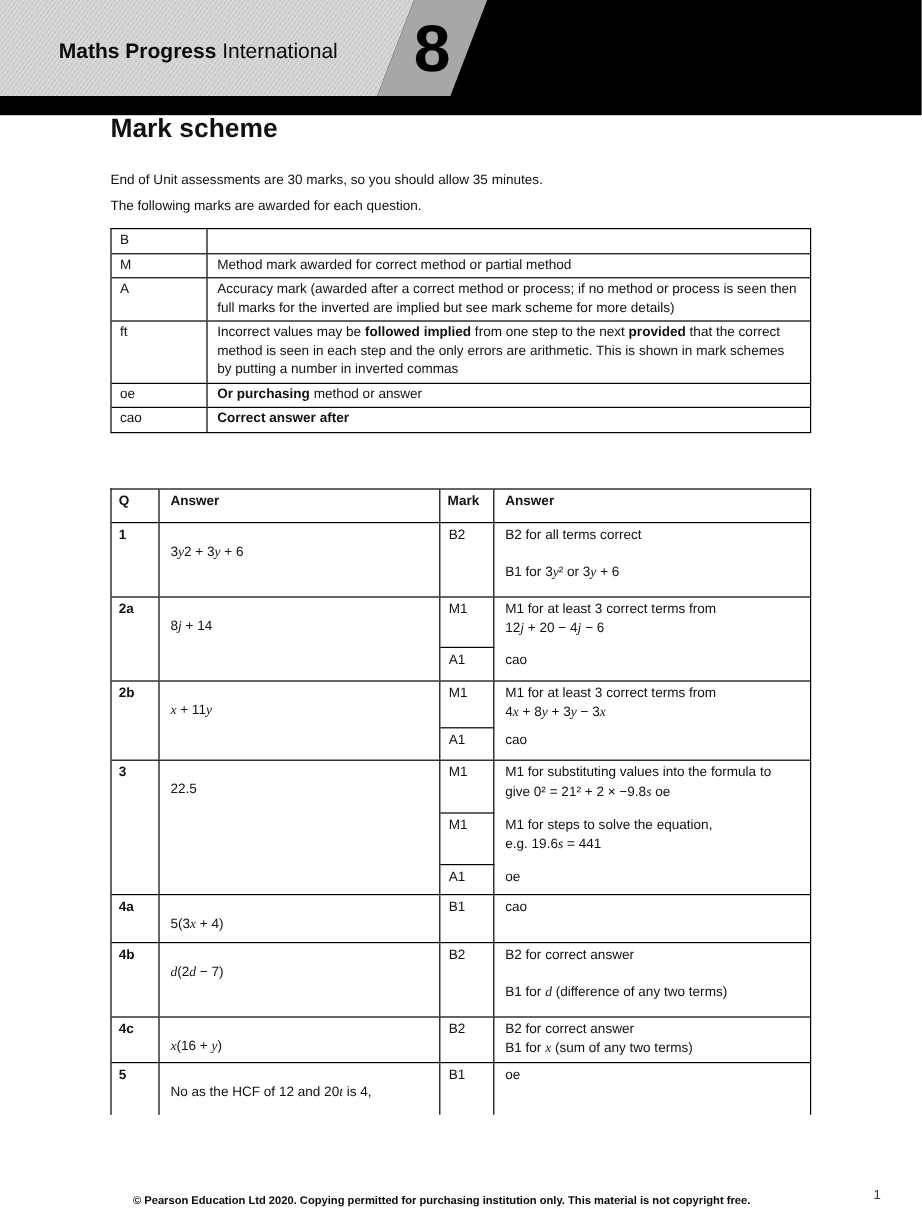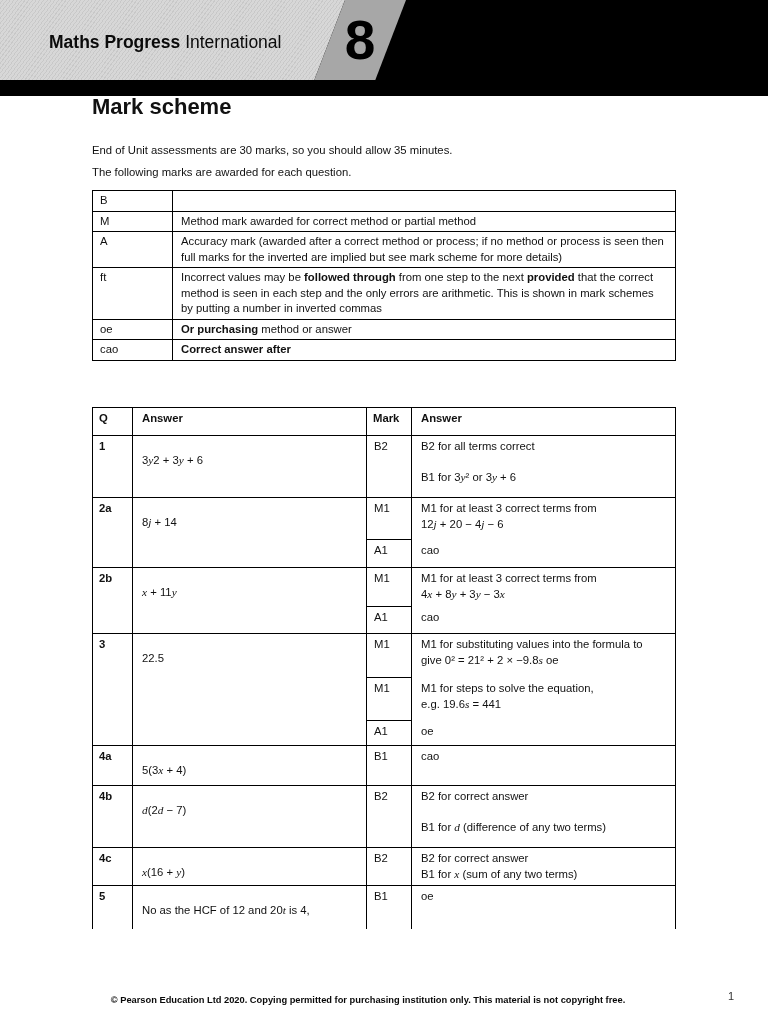--- a/index.html
+++ b/index.html
@@ -97,21 +97,21 @@
     <div class="kt-desc rich">Method mark awarded for correct method or partial method</div>
   </div>
 
   <div class="kt-row">
     <div class="kt-code">A</div>
     <div class="kt-desc rich">Accuracy mark (awarded after a correct method or process; if no method or process is seen then full marks for the inverted are implied but see mark scheme for more details)</div>
   </div>
 
   <div class="kt-row">
     <div class="kt-code">ft</div>
-    <div class="kt-desc rich">Incorrect values may be <b>followed through</b> from one step to the next <b>provided</b> that the correct method is seen in each step and the only errors are arithmetic. This is shown in mark schemes by putting a number in inverted commas</div>
+    <div class="kt-desc rich">Incorrect values may be <b>followed implied</b> from one step to the next <b>provided</b> that the correct method is seen in each step and the only errors are arithmetic. This is shown in mark schemes by putting a number in inverted commas</div>
   </div>
 
   <div class="kt-row">
     <div class="kt-code">oe</div>
     <div class="kt-desc rich"><b>Or purchasing</b> method or answer</div>
   </div>
 
   <div class="kt-row">
     <div class="kt-code">cao</div>
     <div class="kt-desc rich"><b>Correct answer after</b></div>

